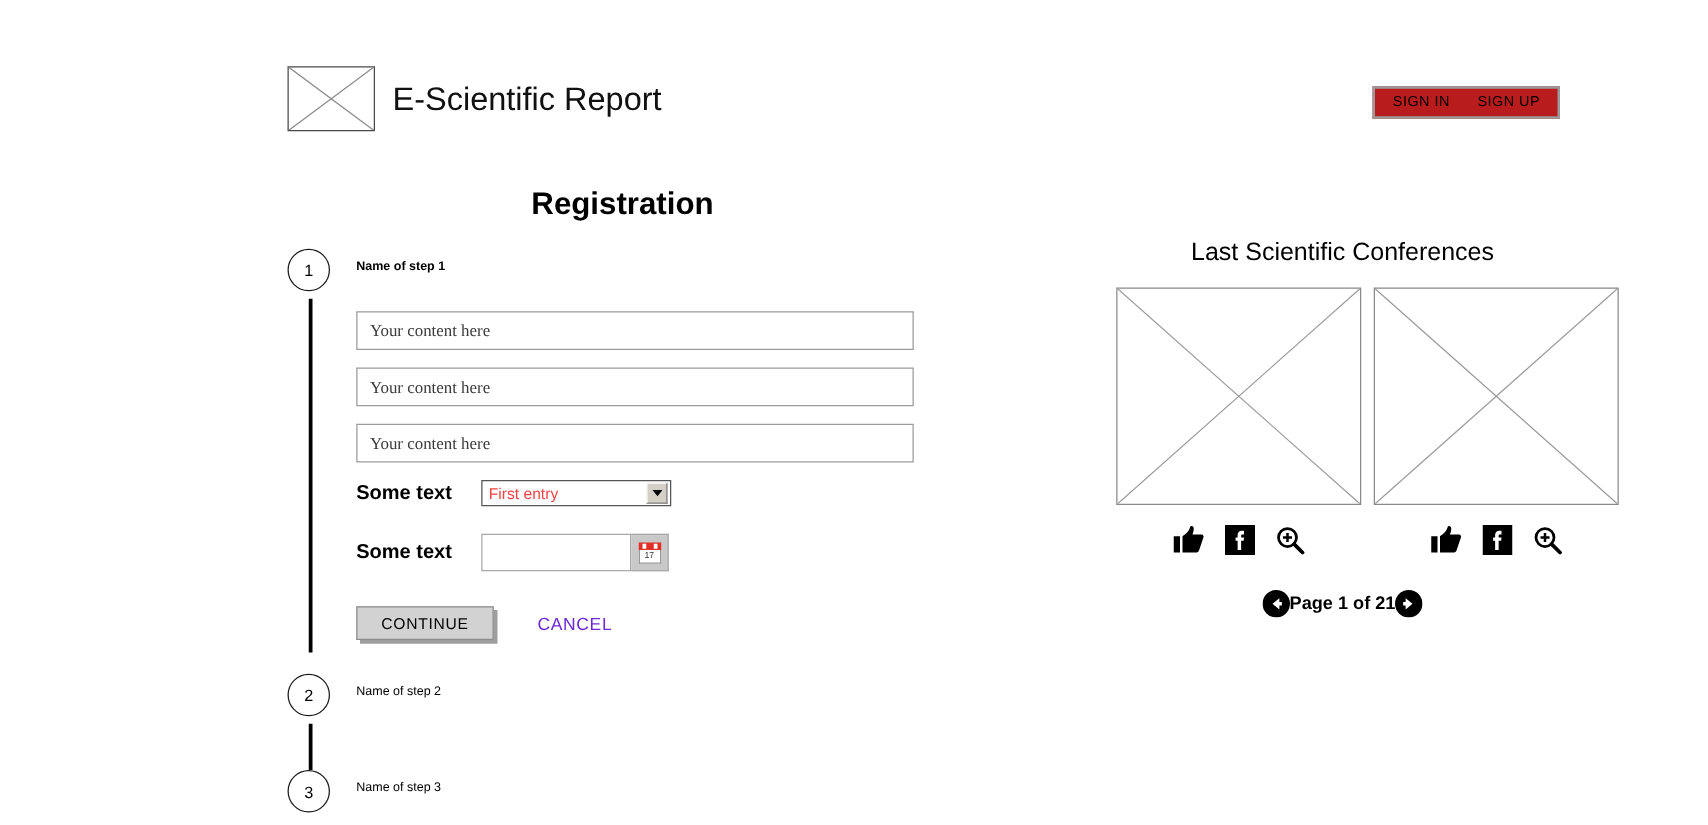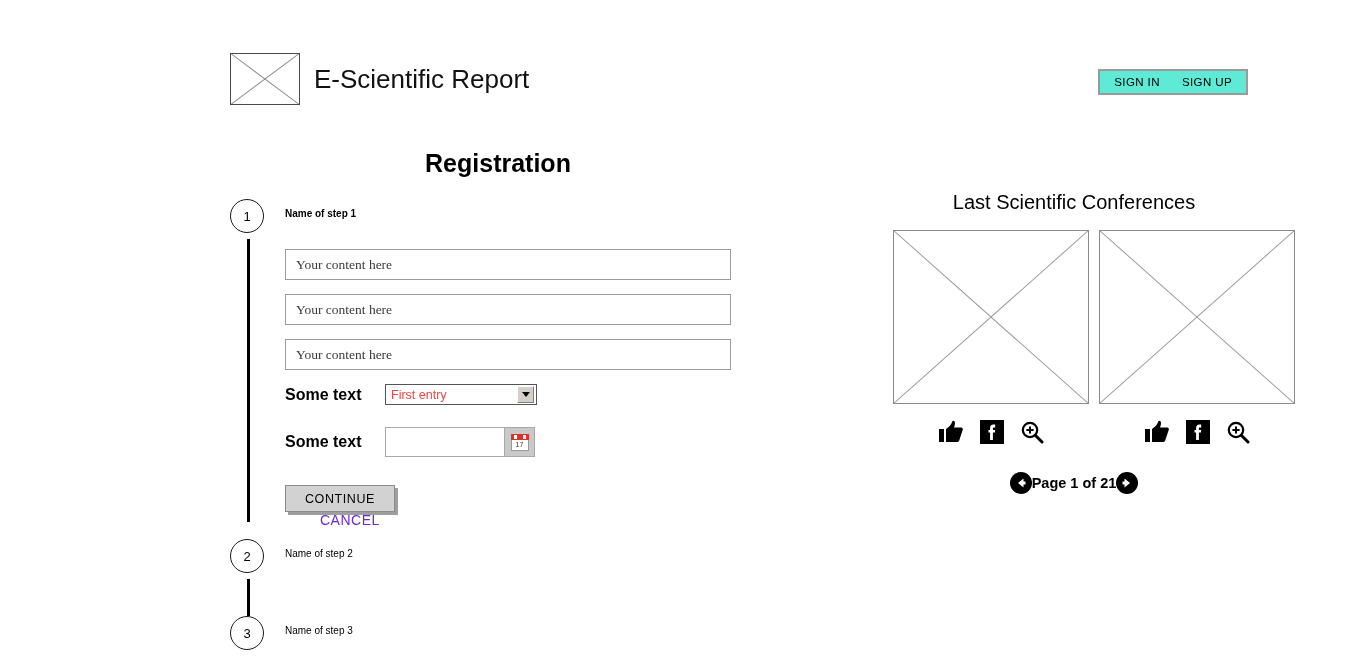--- a/index.html
+++ b/index.html
@@ -28,21 +28,21 @@
   .logo-box::before { transform: translate(-50%,-50%) rotate(36.6deg); }
   .logo-box::after  { transform: translate(-50%,-50%) rotate(-36.6deg); }
   .brand-title {
     margin-left: 14px;
     font-size: 26px; font-weight: 400; letter-spacing: 0px;
     line-height: 1; color: #111;
   }
 
   .auth-box {
     position: absolute; right: 118px; top: 50px;
-    border: 2px solid #9a9a9a; background: #5eead4;
+    border: 2px solid #9a9a9a; background: #b91c1c;
     padding: 5px 14px;
     display: flex; gap: 22px; align-items: center;
   }
   .auth-link {
     font-size: 11.5px; letter-spacing: .4px; color: #000;
     text-decoration: none; cursor: pointer; white-space: nowrap;
   }
 
   
   .page-title {
@@ -139,21 +139,21 @@
   }
   .cal-top::before { left: 3px; }
   .cal-top::after  { right: 3px; }
   .cal-body {
     position: absolute; left: 0; top: 6px; width: 18px; height: 11px;
     background: #fff; border: 1px solid #9a9a9a; border-top: none;
     font-size: 7px; line-height: 10px; text-align: center; color: #333;
   }
 
   
-  .action-row { display: flex; align-items: flex-start; margin-top: 28px; flex-direction: column; }
+  .action-row { display: flex; align-items: center; margin-top: 28px; }
   .btn-continue {
     width: 110px; height: 27px;
     background: #d2d2d2;
     border: 1px solid #8c8c8c;
     box-shadow: 3px 3px 0 0 #9e9e9e;
     font-family: "Liberation Sans", sans-serif;
     font-size: 12.5px; letter-spacing: .6px; color: #000;
     cursor: pointer;
   }
   .link-cancel {

